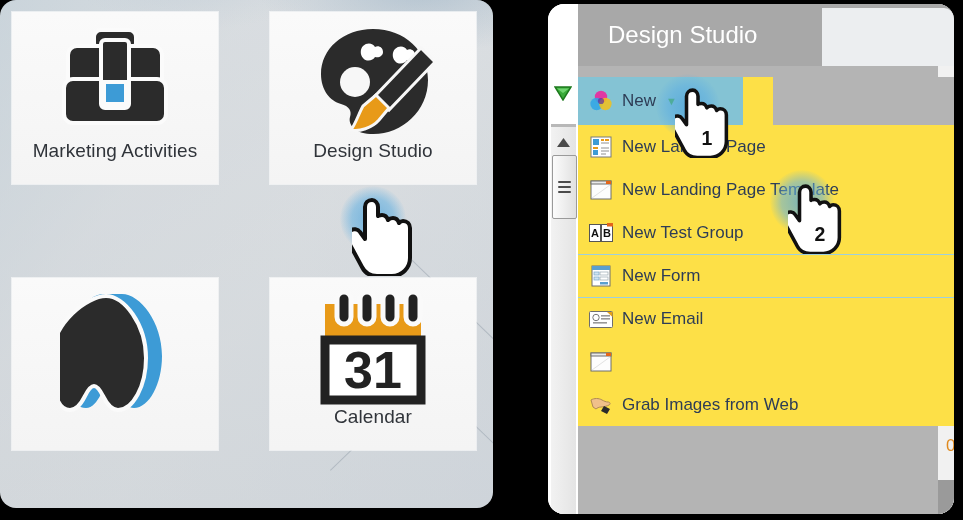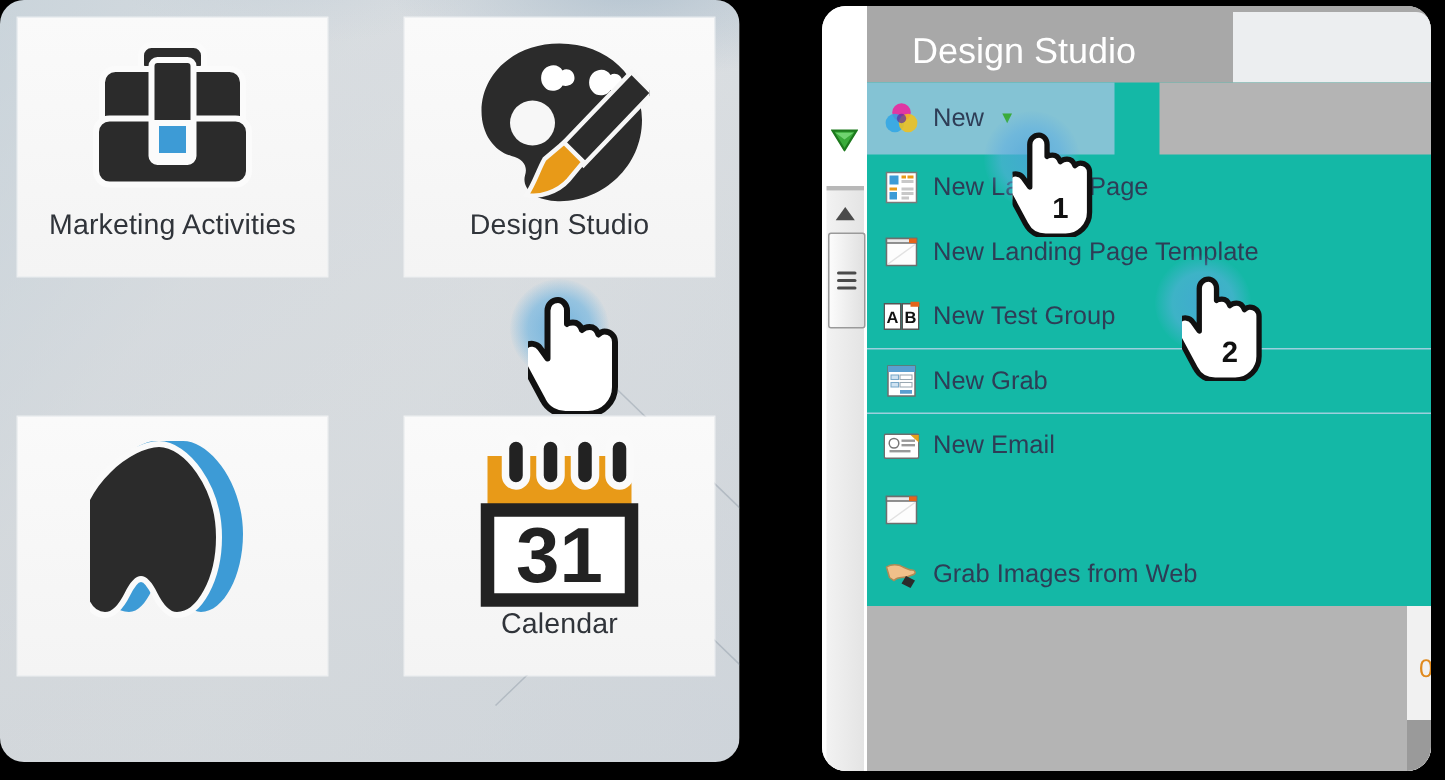--- a/index.html
+++ b/index.html
@@ -84,22 +84,22 @@
      background:linear-gradient(90deg,#f2f2f2,#e4e4e4);border-top:3px solid #b8b8b8;}
   #rail-scroll-up{position:absolute;left:0;top:6px;width:25px;height:18px;display:flex;align-items:center;justify-content:center;}
   #rail-thumb{position:absolute;left:1px;top:28px;width:23px;height:62px;
      background:linear-gradient(90deg,#fcfcfc,#e0e0e0);border:1px solid #9a9a9a;border-radius:2px;
      display:flex;align-items:center;justify-content:center;}
   .grip{width:13px;}
   .grip i{display:block;height:2px;background:#4a4a4a;margin:3px 0;border-radius:1px;}
 
   
   #menu{
-    position:absolute;left:30px;top:51px;width:378px;
-    background:#14b8a6;
+    position:absolute;left:30px;top:73px;width:378px;
+    background:#fde047;
     font-size:17px;color:#2e3d56;
   }
   .menu-item{
     position:relative;height:43px;display:flex;align-items:center;
     padding-left:10px;box-sizing:border-box;
   }
   .menu-item.sep{border-top:1px solid #9dcfdd;}
   .menu-item.first{height:48px;}
   .menu-icon{width:26px;height:26px;margin-right:8px;flex:0 0 26px;display:flex;align-items:center;justify-content:center;}
   .menu-label{white-space:nowrap;}
@@ -308,21 +308,21 @@
         <svg width="22" height="22" viewBox="0 0 22 22">
           <rect x="2" y="1" width="18" height="20" fill="#fff" stroke="#6e6e6e"></rect>
           <rect x="2" y="1" width="18" height="4" fill="#5b9fd0"></rect>
           <rect x="4" y="7" width="5" height="3" fill="#cfe3f2" stroke="#7aa8c8" stroke-width=".7"></rect>
           <rect x="10" y="7" width="8" height="3" fill="#fff" stroke="#9aa8b2" stroke-width=".7"></rect>
           <rect x="4" y="12" width="5" height="3" fill="#cfe3f2" stroke="#7aa8c8" stroke-width=".7"></rect>
           <rect x="10" y="12" width="8" height="3" fill="#fff" stroke="#9aa8b2" stroke-width=".7"></rect>
           <rect x="10" y="17" width="8" height="2.5" fill="#5b9fd0"></rect>
         </svg>
       </span>
-      <span class="menu-label">New Grab</span>
+      <span class="menu-label">New Form</span>
     </div>
 
     <div class="menu-item sep">
       <span class="menu-icon">
         <svg width="24" height="19" viewBox="0 0 24 19">
           <rect x="0.5" y="1.5" width="23" height="16" rx="1" fill="#fff" stroke="#6e6e6e"></rect>
           <circle cx="7" cy="7.5" r="3.2" fill="#fff" stroke="#777"></circle>
           <rect x="12" y="5" width="9" height="1.6" fill="#999"></rect>
           <rect x="12" y="8" width="9" height="1.6" fill="#999"></rect>
           <rect x="4" y="12" width="14" height="1.6" fill="#999"></rect>

